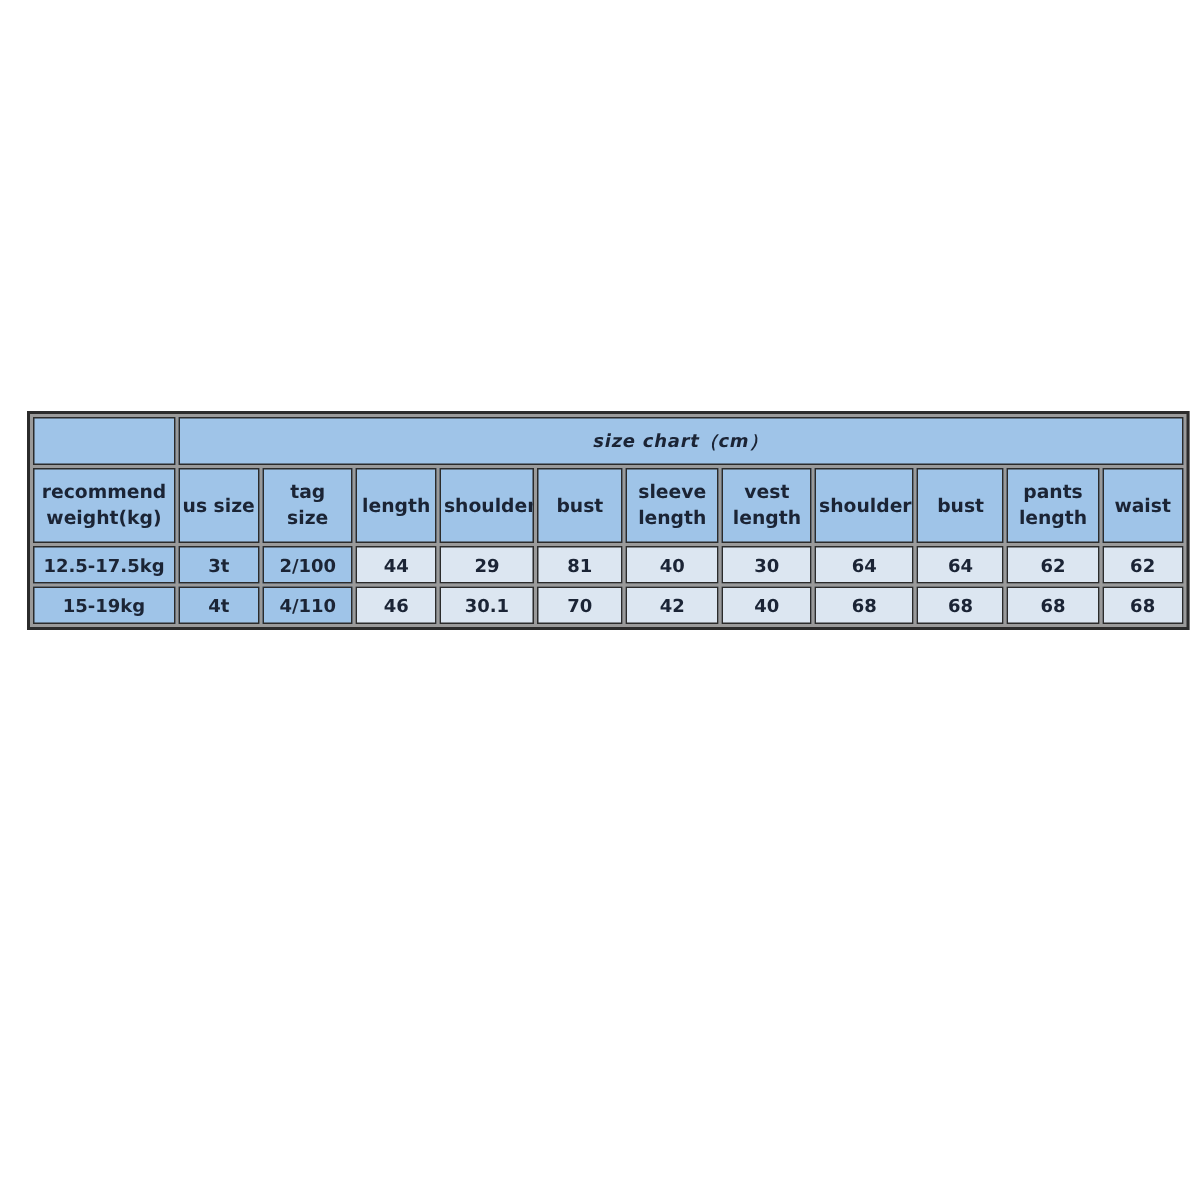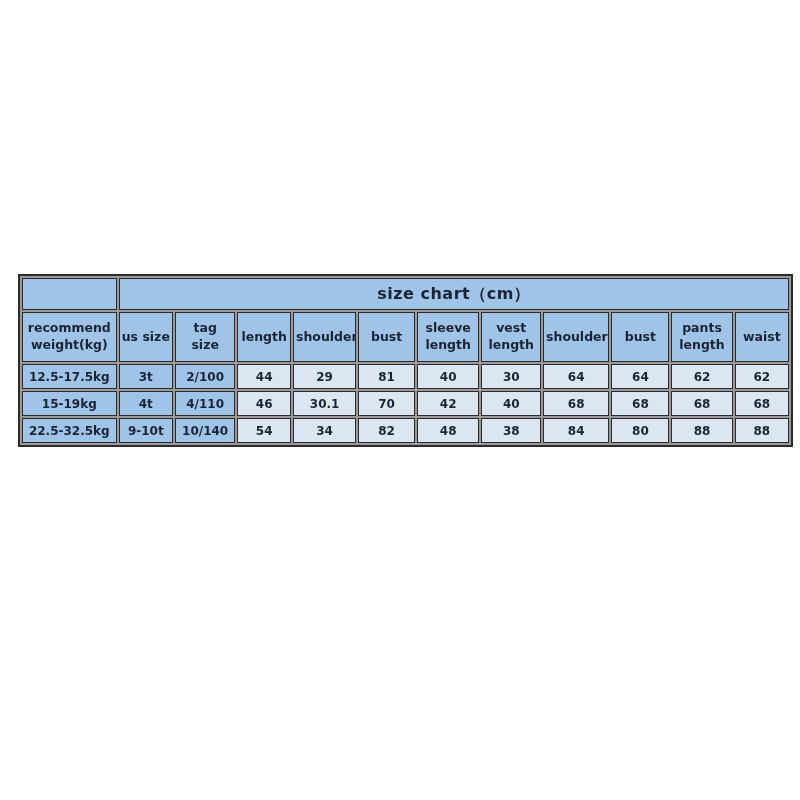--- a/index.html
+++ b/index.html
@@ -28,21 +28,21 @@
     border: 1px solid var(--grid-line, #2b2b2b);
     text-align: center;
     vertical-align: middle;
     color: var(--text, #1b2435);
     font-weight: bold;
     padding: 0 2px;
     overflow: hidden;
   }
   td.blue  { background: var(--table-blue, #9fc4e8); }
   td.light { background: var(--cell-light, #dce6f1); }
-  tr.title-row td  { height: 30px; font-size: 16px; letter-spacing: 0.5px; }
+  tr.title-row td  { height: 30px; font-size: 12px; letter-spacing: 0.5px; font-style: italic; }
   tr.header-row td { height: 48px; font-size: 12.5px; line-height: 1.35; }
   tr.data-row td   { height: 23px; font-size: 12px; }
 </style>
 </head>
 <body>
 
 <div class="canvas">
   <table class="size-chart">
     <colgroup id="cols">
         <col style="width: 12.7%;">
@@ -98,29 +98,15 @@
           <td class="light">46</td>
           <td class="light">30.1</td>
           <td class="light">70</td>
           <td class="light">42</td>
           <td class="light">40</td>
           <td class="light">68</td>
           <td class="light">68</td>
           <td class="light">68</td>
           <td class="light">68</td>
         </tr>
-        <tr class="data-row">
-          <td class="blue">22.5-32.5kg</td>
-          <td class="blue">9-10t</td>
-          <td class="blue">10/140</td>
-          <td class="light">54</td>
-          <td class="light">34</td>
-          <td class="light">82</td>
-          <td class="light">48</td>
-          <td class="light">38</td>
-          <td class="light">84</td>
-          <td class="light">80</td>
-          <td class="light">88</td>
-          <td class="light">88</td>
-        </tr>
       </tbody>
   </table>
 </div>
 
 </body></html>

